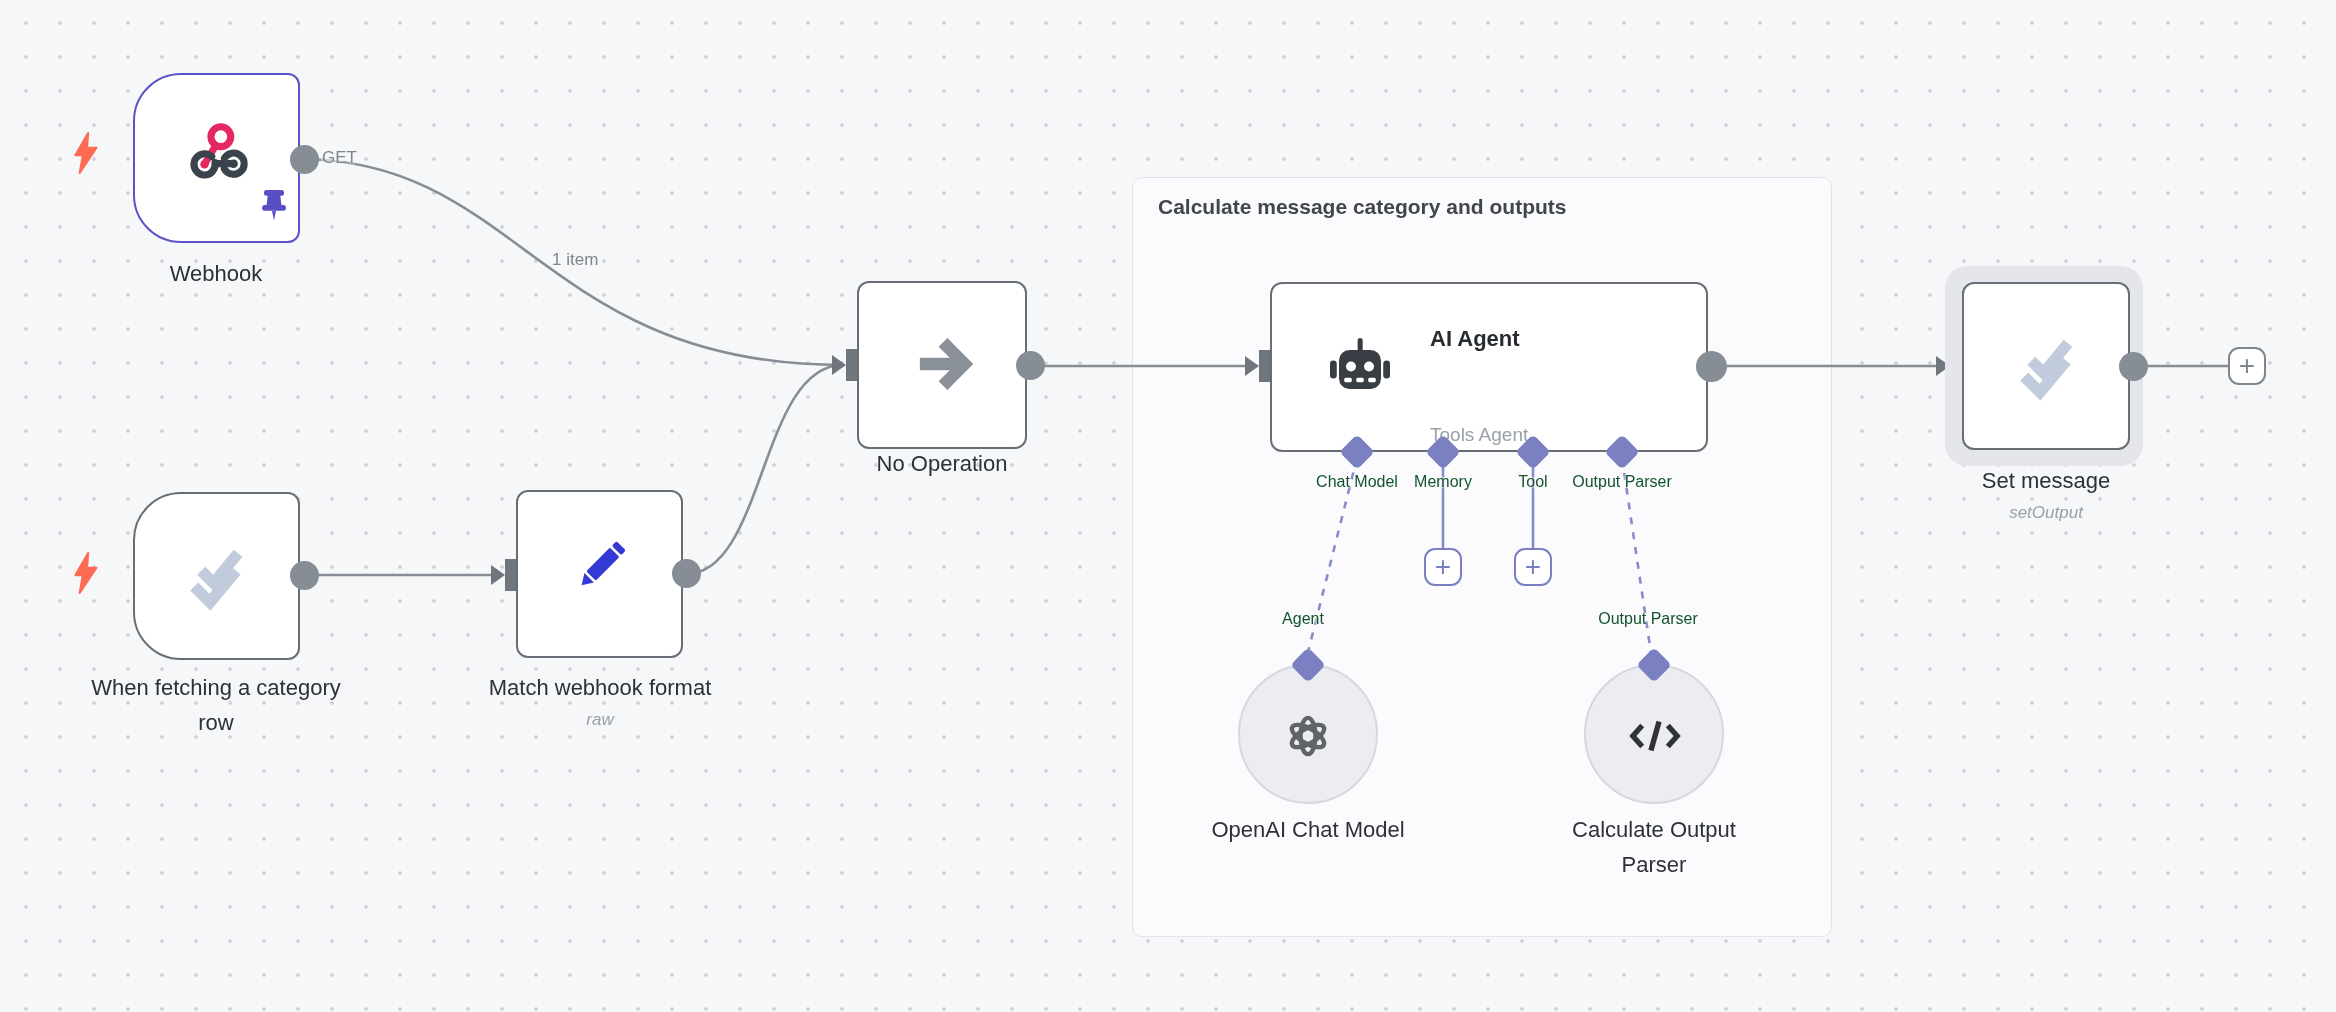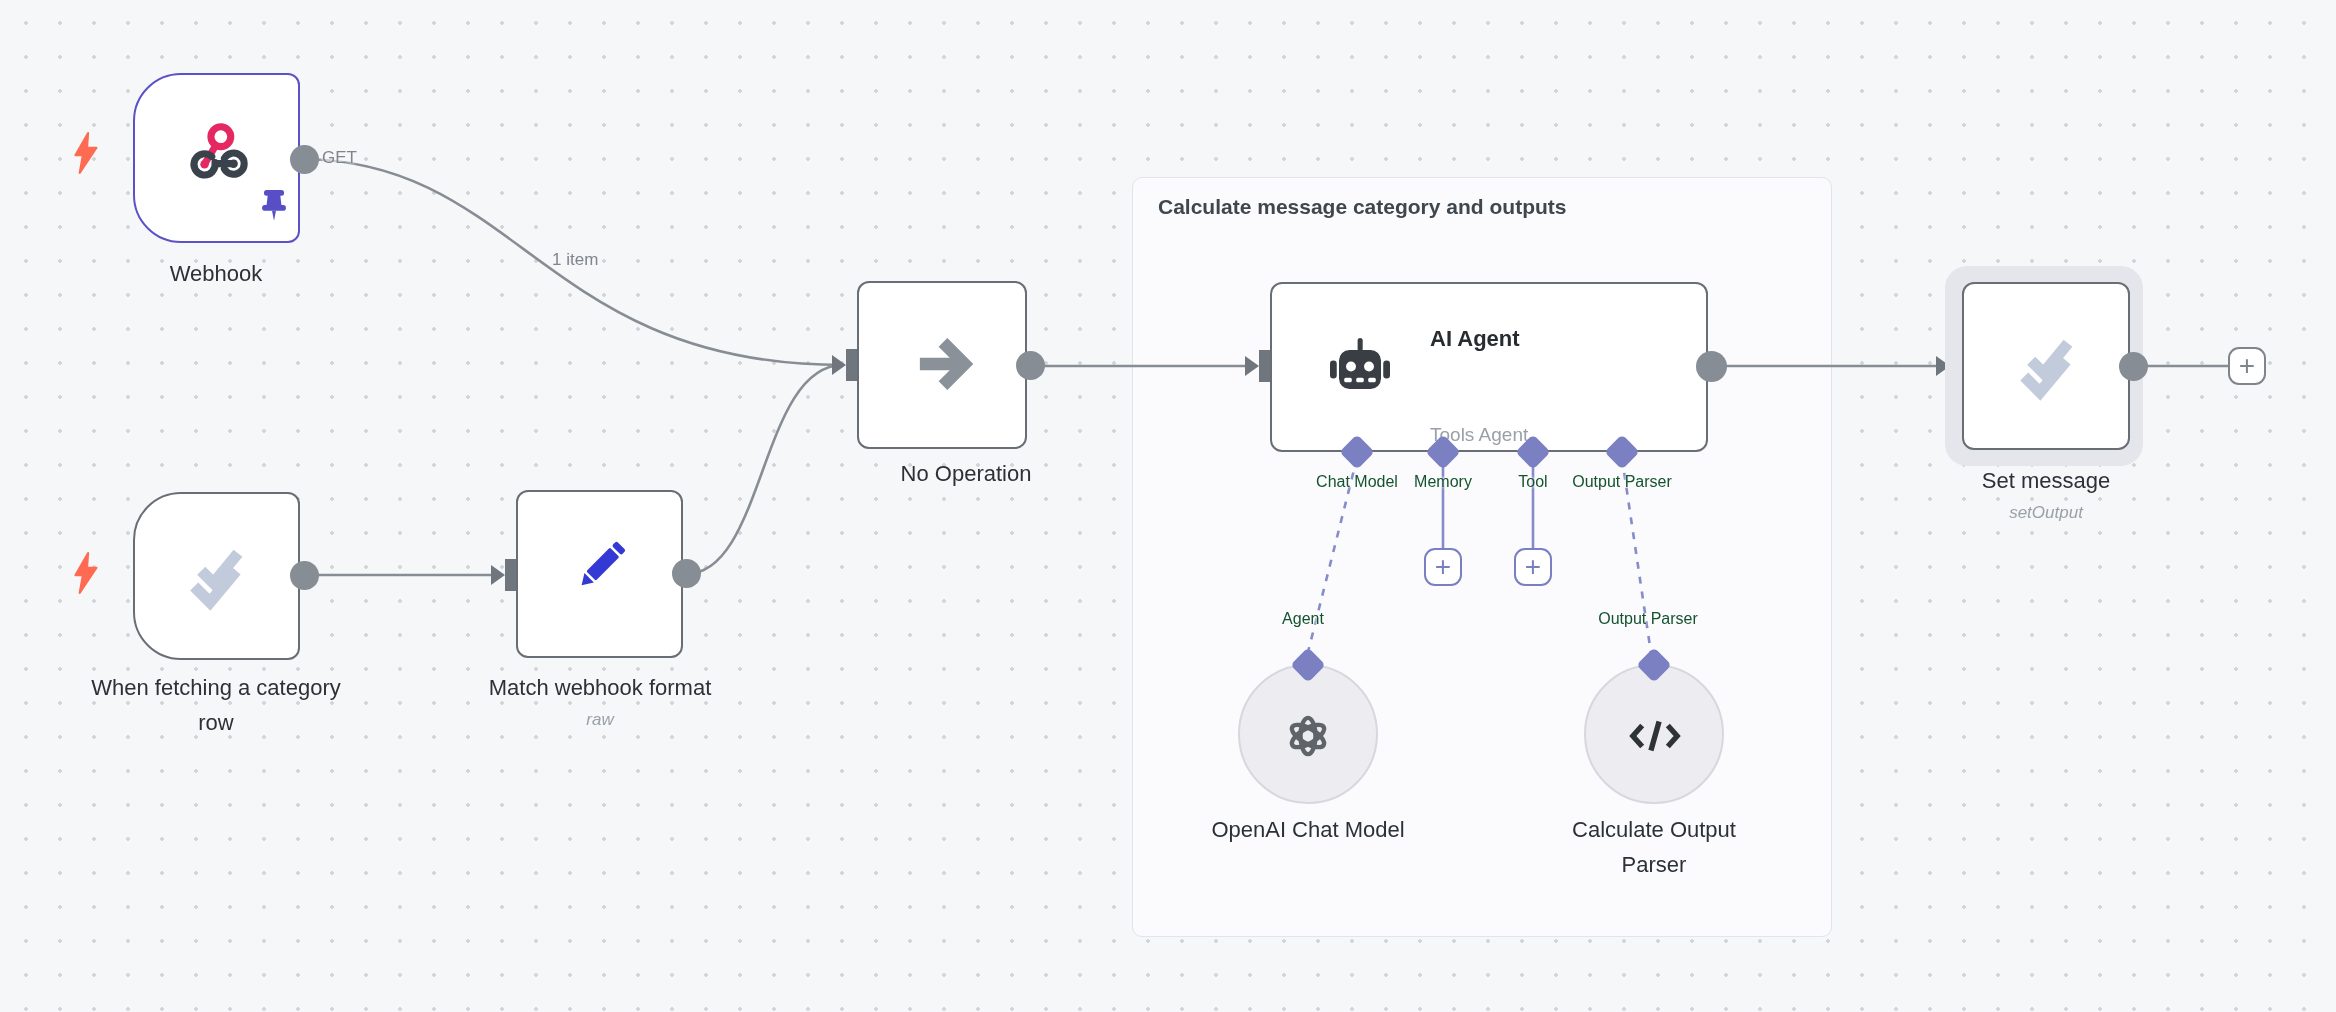--- a/index.html
+++ b/index.html
@@ -137,21 +137,21 @@
 <div class="abs node-label" style="left:600px;top:670px;">Match webhook format</div>
 <div class="abs node-sub" style="left:600px;top:710px;">raw</div>
 
 <div class="abs node" style="left:857px;top:281px;width:170px;height:168px;">
   <svg class="abs icon" style="left:47px;top:44px;" width="74" height="74" viewBox="0 0 48 48">
     <path d="M 9 24 H 35" stroke="#8b9198" stroke-width="8" fill="none"></path>
     <path d="M 24 10 L 38 24 L 24 38" stroke="#8b9198" stroke-width="8" fill="none"></path>
   </svg>
 </div>
 <div class="abs dot" style="left:1016px;top:351px;"></div>
-<div class="abs node-label" style="left:942px;top:456px;margin-left:24px;">No Operation</div>
+<div class="abs node-label" style="left:942px;top:446px;">No Operation</div>
 
 <div class="abs node" style="left:1270px;top:282px;width:438px;height:170px;">
   <svg class="abs icon" style="left:52px;top:48px;" width="72" height="72" viewBox="0 0 48 48">
     <rect x="22.4" y="4" width="3.4" height="9" rx="1.7" fill="#393e44"></rect>
     <rect x="10" y="12" width="28" height="26" rx="7" fill="#393e44"></rect>
     <rect x="4" y="19" width="4.5" height="12" rx="2.2" fill="#393e44"></rect>
     <rect x="39.5" y="19" width="4.5" height="12" rx="2.2" fill="#393e44"></rect>
     <circle cx="18" cy="23" r="3.3" fill="#ffffff"></circle>
     <circle cx="30" cy="23" r="3.3" fill="#ffffff"></circle>
     <rect x="13.5" y="30.5" width="5" height="3" rx="1" fill="#ffffff"></rect>

